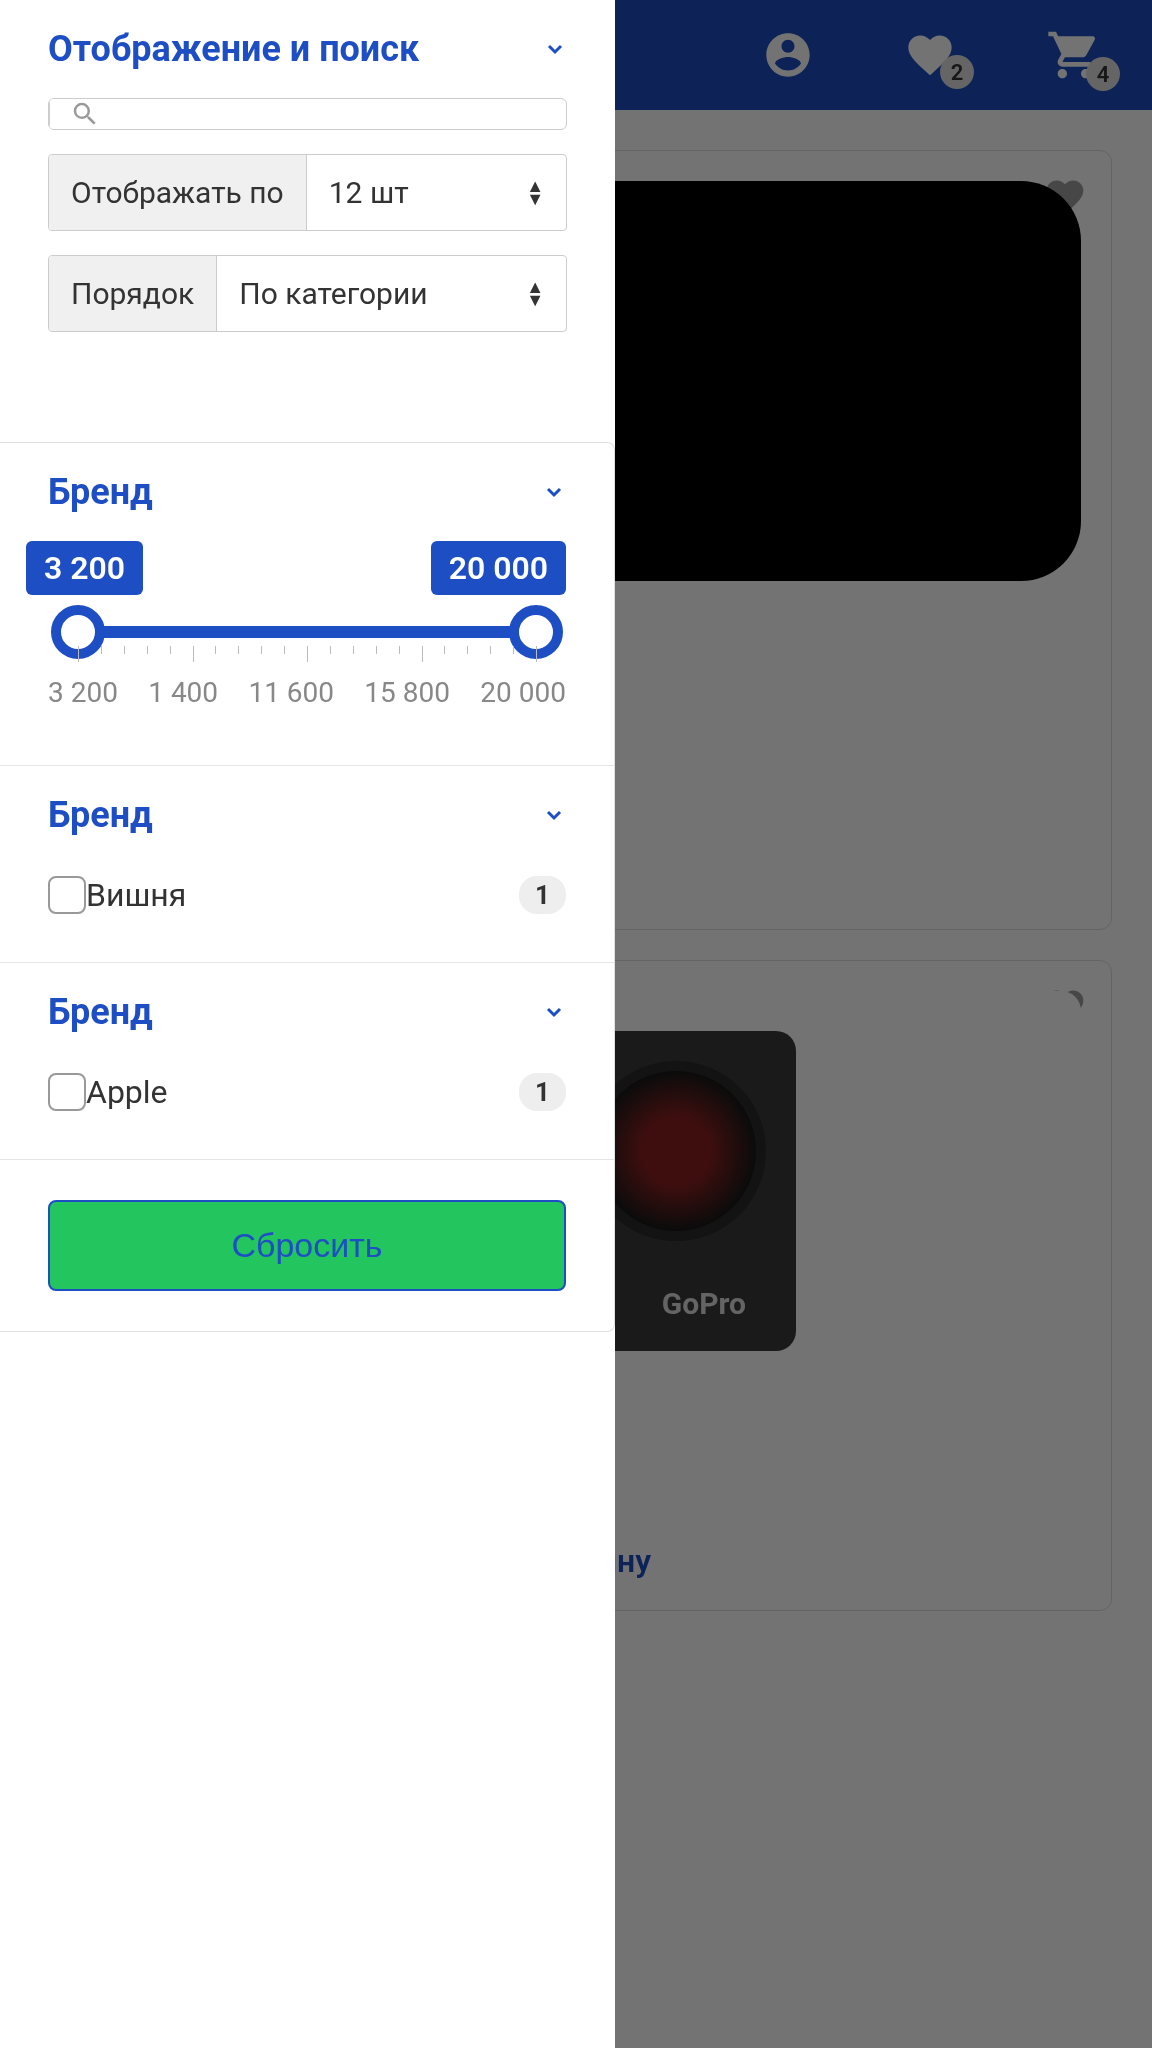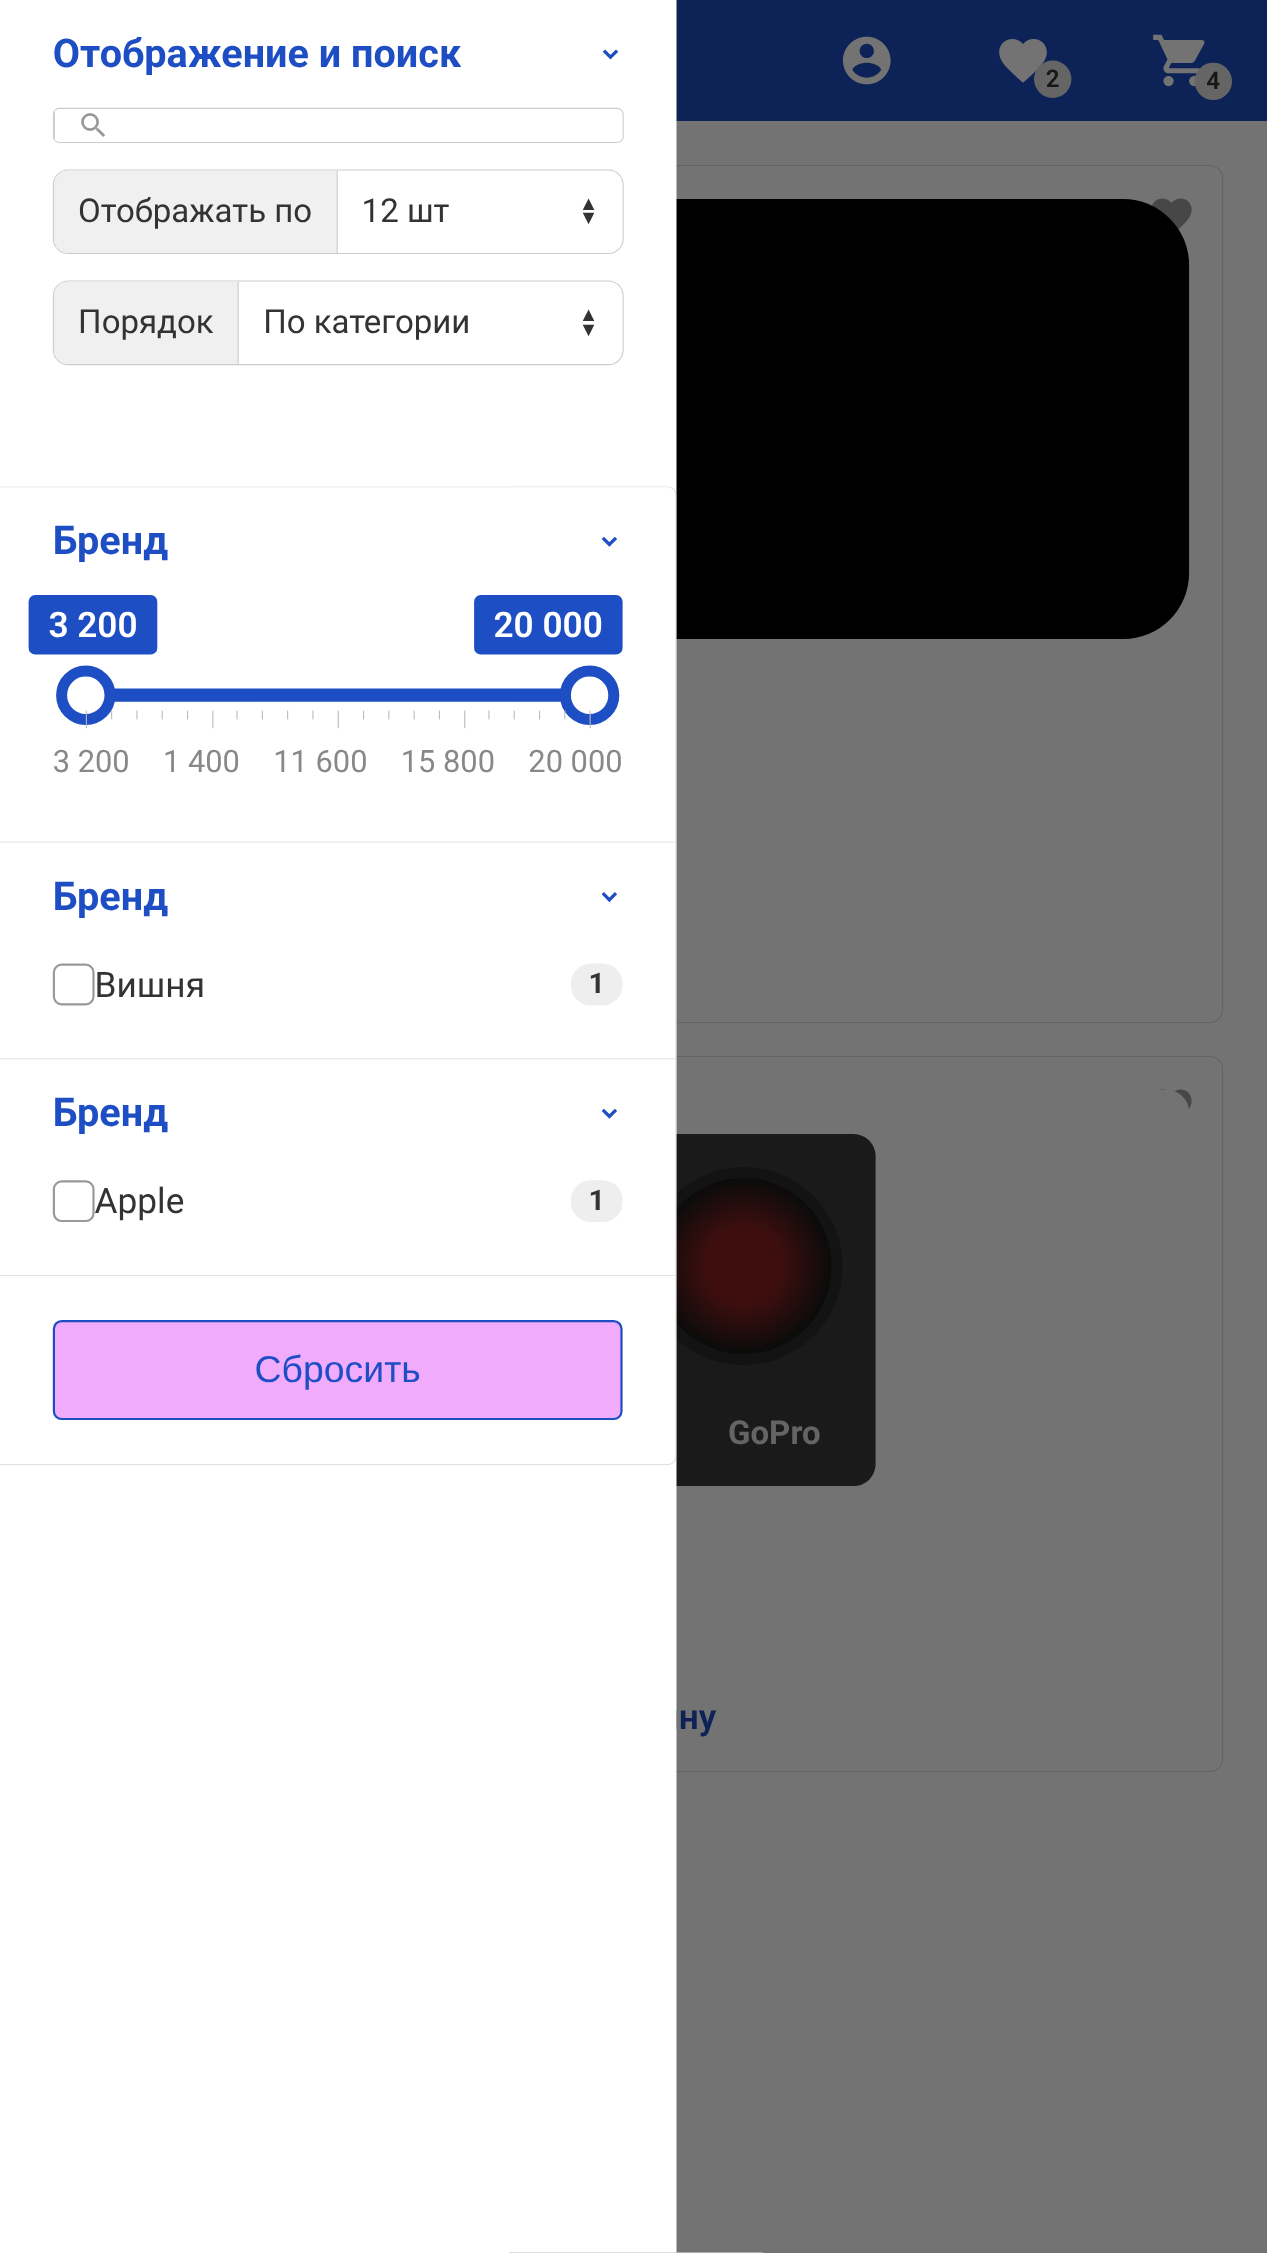--- a/index.html
+++ b/index.html
@@ -105,21 +105,21 @@
       border-left: 1px solid #ccc;
       background: #fff;
       display: flex;
       align-items: center;
       justify-content: center;
       cursor: pointer;
     }
     .select-row {
       display: flex;
       border: 1px solid #ccc;
-      border-radius: 14px;
+      border-radius: 4px;
       overflow: hidden;
       margin-bottom: 24px;
     }
     .select-label {
       background: #f0f0f0;
       padding: 20px 22px;
       font-size: 30px;
       color: #333;
       border-right: 1px solid #ccc;
       white-space: nowrap;
@@ -225,21 +225,21 @@
       border-radius: 18px;
       padding: 4px 16px;
       font-size: 26px;
       font-weight: 700;
       color: #333;
     }
     .reset-button {
       margin: 40px 48px;
       width: calc(100% - 96px);
       padding: 24px;
-      background: #f0abfc;
+      background: #22c55e;
       border: 2px solid #1e4ec4;
       border-radius: 8px;
       color: #1e4ec4;
       font-size: 34px;
       font-weight: 500;
       cursor: pointer;
       text-align: center;
     }
     .product-card {
       border: 1px solid #ddd;

